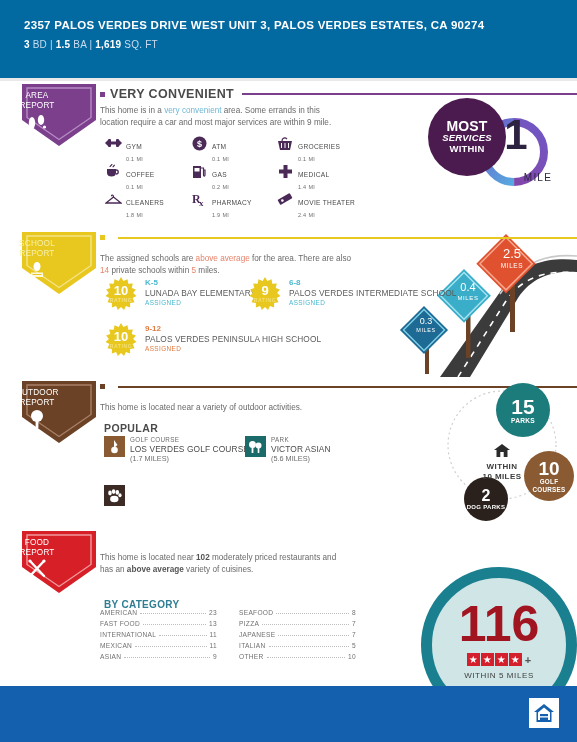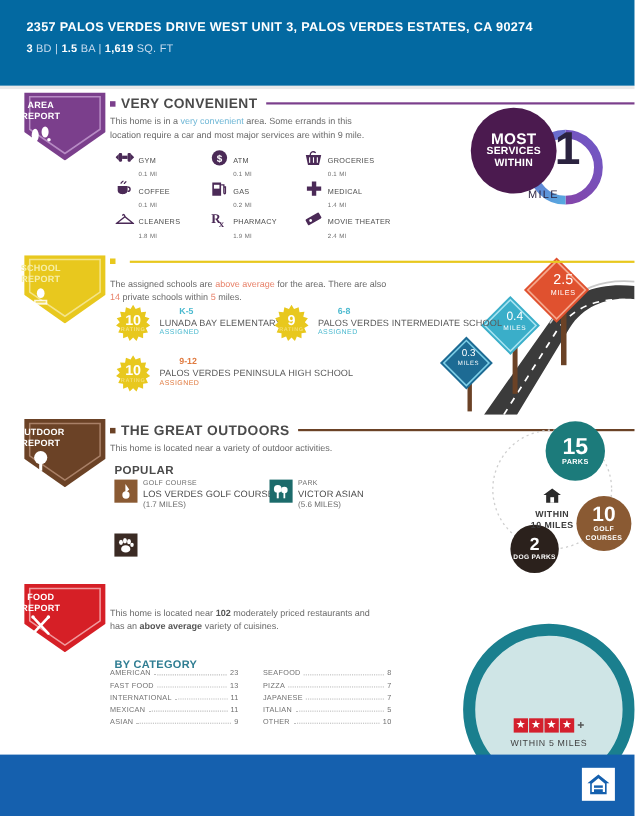--- a/index.html
+++ b/index.html
@@ -26,21 +26,21 @@
   .hairline { position:absolute; left:0; top:78px; width:577px; height:3px; background:#e9e9e9;}
 
   
   .section { position:absolute; left:0; width:577px; }
   .shield {
     position:absolute; left:22px; top:0; width:74px; height:62px;
   }
   .shield svg { display:block; }
   .shield-label {
     position:absolute; left:0; top:7px; width:74px; text-align:center;
-    font-size:8.2px; font-weight:bold; line-height:10px; letter-spacing:.2px;
+    font-size:8.2px; font-weight:normal; line-height:10px; letter-spacing:.2px;
     color:#ffffff; text-transform:uppercase;
   }
   .shield-glyph {
     position:absolute; left:0; top:30px; width:74px; text-align:center;
     color:#ffffff;
   }
   .sec-title-row { position:absolute; left:100px; top:3px; right:0; display:flex; align-items:center; }
   .sec-bullet { width:5px; height:5px; flex:0 0 auto; margin-right:5px;}
   .sec-title { font-size:12.5px; font-weight:bold; letter-spacing:.35px; text-transform:uppercase; white-space:nowrap;}
   .sec-rule { flex:1; height:2px; margin-left:8px; }
@@ -64,41 +64,41 @@
   .amen-dist span { font-size:5.5px; }
 
   .donut-wrap { position:absolute; left:428px; top:6px; width:124px; height:124px; }
   .donut-badge {
     position:absolute; left:0; top:8px; width:78px; height:78px;
     border-radius:50%; background:#4b1a4f; color:#fff;
     display:flex; flex-direction:column; align-items:center; justify-content:center;
     z-index:3; line-height:11px;
   }
   .donut-badge .l1 { font-size:14px; font-weight:bold; letter-spacing:.2px;}
-  .donut-badge .l2 { font-size:9.5px; font-weight:bold; letter-spacing:.2px;}
+  .donut-badge .l2 { font-size:9.5px; font-weight:bold; letter-spacing:.2px;font-style:italic;}
   .donut-badge .l3 { font-size:9.5px; font-weight:bold; letter-spacing:.2px;}
   .donut-num {
     position:absolute; left:52px; top:24px; width:72px; text-align:center;
     font-size:42px; font-weight:bold; color:#2b2340; line-height:42px; z-index:2;
   }
   .donut-unit {
-    position:absolute; left:52px; top:82px; width:72px; text-align:left;
+    position:absolute; left:52px; top:82px; width:72px; text-align:right;
     font-size:10px; color:#2b2340; letter-spacing:1.2px; z-index:2;
   }
 
   
   #school { top:232px; height:145px; }
   .school-list { position:absolute; left:104px; top:45px; }
   .school-item { display:flex; align-items:flex-start; margin-bottom:10px; }
   .starburst { position:relative; width:34px; height:34px; flex:0 0 34px; margin-right:7px; }
   .starburst svg { display:block; }
   .sb-num { position:absolute; left:0; top:7px; width:34px; text-align:center; font-size:13px; font-weight:bold; color:#fff; line-height:13px;}
   .sb-lbl { position:absolute; left:0; top:20px; width:34px; text-align:center; font-size:5px; font-weight:bold; color:#f3dd70; letter-spacing:.6px;}
   .school-txt { padding-top:1px;}
-  .school-grade { font-size:8px; font-weight:bold; line-height:10px;margin-left:18px;}
+  .school-grade { font-size:8px; font-weight:bold; line-height:10px;}
   .school-name { font-size:8.3px; color:#5a5a5a; line-height:10px; letter-spacing:.1px;}
   .school-assigned { font-size:6.4px; letter-spacing:.4px; margin-top:1px;}
   .school-col2 { position:absolute; left:248px; top:45px; }
   .road { position:absolute; left:380px; top:0px; width:197px; height:145px; }
 
   
   #outdoor { top:381px; height:145px; }
   .out-pop { position:absolute; left:104px; top:41px; font-size:10.5px; font-weight:bold; color:#4a4a4a; letter-spacing:.4px;}
   .poi { position:absolute; display:flex; align-items:flex-start; }
   .poi .sq { width:21px; height:21px; flex:0 0 21px; margin-right:5px; display:flex; align-items:center; justify-content:center; color:#fff;}
@@ -423,21 +423,20 @@
   </div>
   <div class="shield-glyph" style="top:28px">
     <svg width="20" height="20" viewBox="0 0 20 20">
         <circle cx="10" cy="7" r="6" fill="#fff"></circle>
         <rect x="8.6" y="10" width="2.8" height="9" fill="#fff"></rect>
       </svg>
   </div>
 
   <div class="sec-title-row">
     <span class="sec-bullet" style="background:#6b4226"></span>
-    <span class="sec-title" style="color:#4a4a4a">THE GREAT OUTDOORS</span>
     <span class="sec-rule" style="background:#6b4226"></span>
   </div>
   <div class="sec-desc">This home is located near a variety of outdoor activities.</div>
   <div class="out-pop">POPULAR</div>
 
   <div class="poi" style="left:104px; top:55px">
     <span class="sq" style="background:#8a5a33">
         <svg width="13" height="15" viewBox="0 0 13 15">
           <circle cx="6.5" cy="11" r="3.3" fill="#fff"></circle>
           <path d="M6 1 L6 9 L9.5 6 Z" fill="#fff"></path>
@@ -583,20 +582,21 @@
         </div>
       <div class="cat-row">
           <span class="nm">OTHER</span>
           <span class="dots"></span>
           <span class="vl">10</span>
         </div>
     </div>
   </div>
 
   <div class="food-circle"></div>
+  <div class="food-num">116</div>
   <div class="stars">
     <span class="star">★</span>
     <span class="star">★</span>
     <span class="star">★</span>
     <span class="star">★</span>
     <span class="plus">+</span>
   </div>
   <div class="food-sub">WITHIN 5 MILES</div>
 </div>
 

